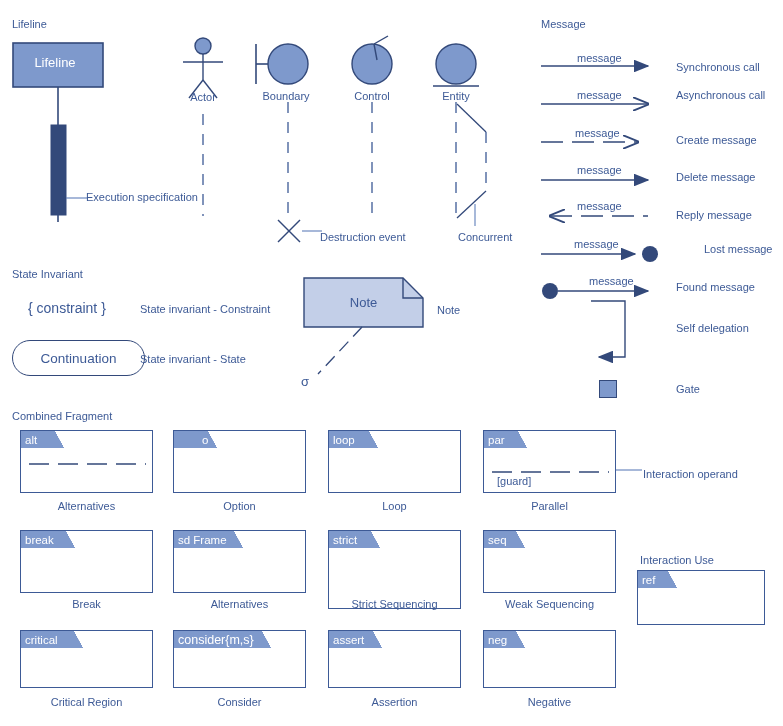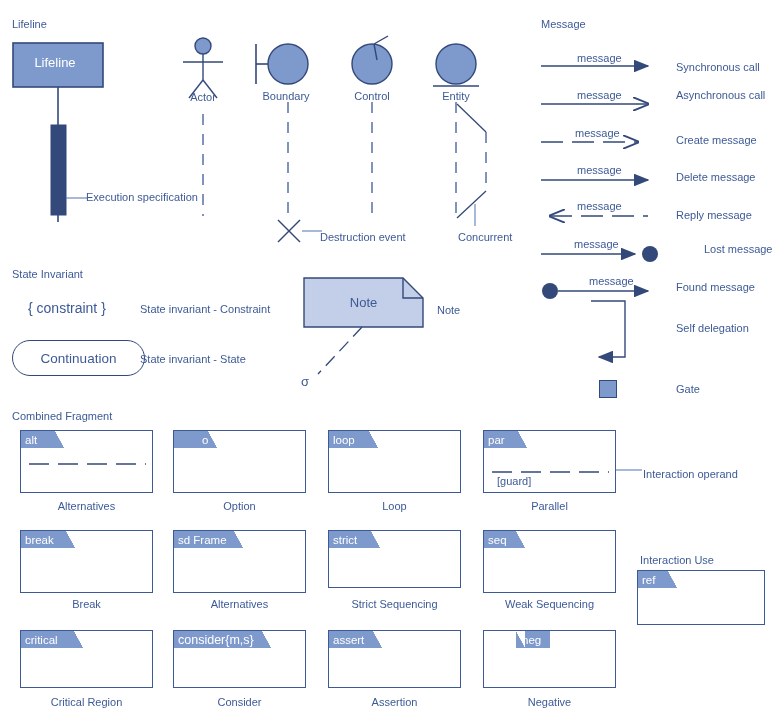--- a/index.html
+++ b/index.html
@@ -244,21 +244,21 @@
   <div class="fragcap" style="left:20px;top:598px;width:133px;">Break</div>
 
   <div class="fragbox" style="left:173px;top:530px;width:133px;height:63px;">
     <div class="fraglabel" style="width:60px;text-align:center;">
         <span>sd Frame</span>
       </div>
     <div class="fragnotch" style="left:60px;"></div>
   </div>
   <div class="fragcap" style="left:173px;top:598px;width:133px;">Alternatives</div>
 
-  <div class="fragbox" style="left:328px;top:530px;width:133px;height:58px;padding-left:20px;">
+  <div class="fragbox" style="left:328px;top:530px;width:133px;height:79px;padding-left:20px;">
     <div class="fraglabel" style="width:42px;">
         <span>strict</span>
       </div>
     <div class="fragnotch" style="left:42px;"></div>
   </div>
   <div class="fragcap" style="left:328px;top:598px;width:133px;">Strict Sequencing</div>
 
   <div class="fragbox" style="left:483px;top:530px;width:133px;height:63px;">
     <div class="fraglabel" style="width:32px;">
         <span>seq</span>
@@ -293,20 +293,20 @@
 
   <div class="fragbox" style="left:328px;top:630px;width:133px;height:58px;">
     <div class="fraglabel" style="width:44px;">
         <span>assert</span>
       </div>
     <div class="fragnotch" style="left:44px;"></div>
   </div>
   <div class="fragcap" style="left:328px;top:696px;width:133px;">Assertion</div>
 
   <div class="fragbox" style="left:483px;top:630px;width:133px;height:58px;">
-    <div class="fraglabel" style="width:32px;margin-left:34px;">
+    <div class="fraglabel" style="width:32px;">
         <span>neg</span>
       </div>
     <div class="fragnotch" style="left:32px;"></div>
   </div>
   <div class="fragcap" style="left:483px;top:696px;width:133px;">Negative</div>
 
 </div>
 
 </body></html>

